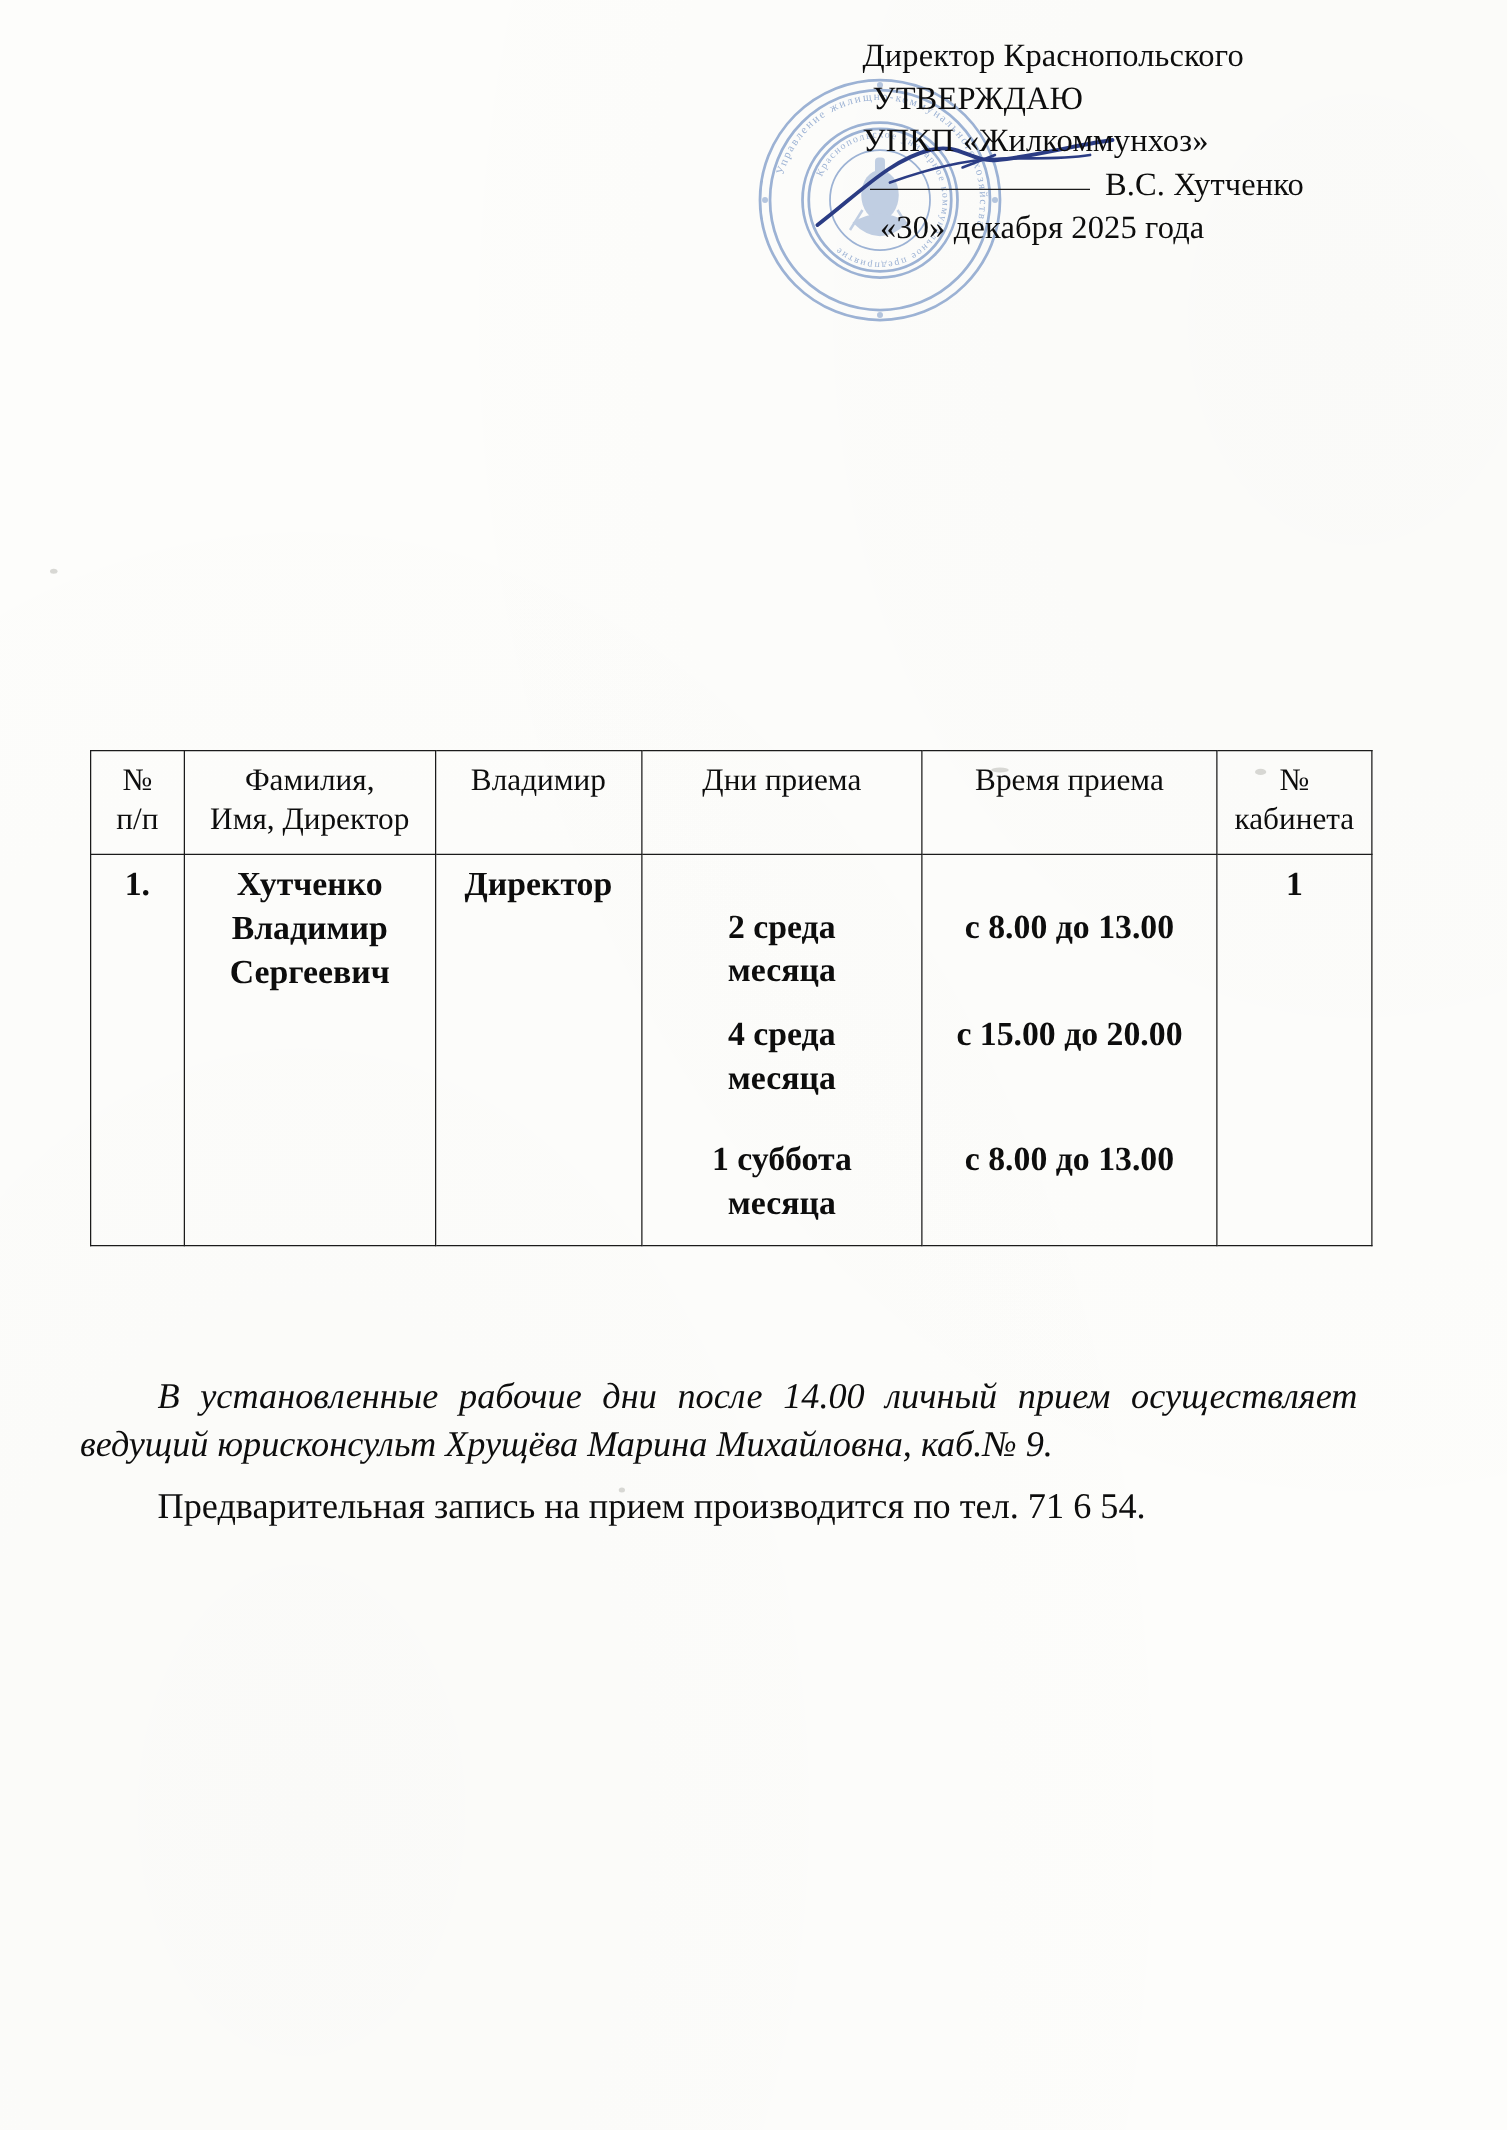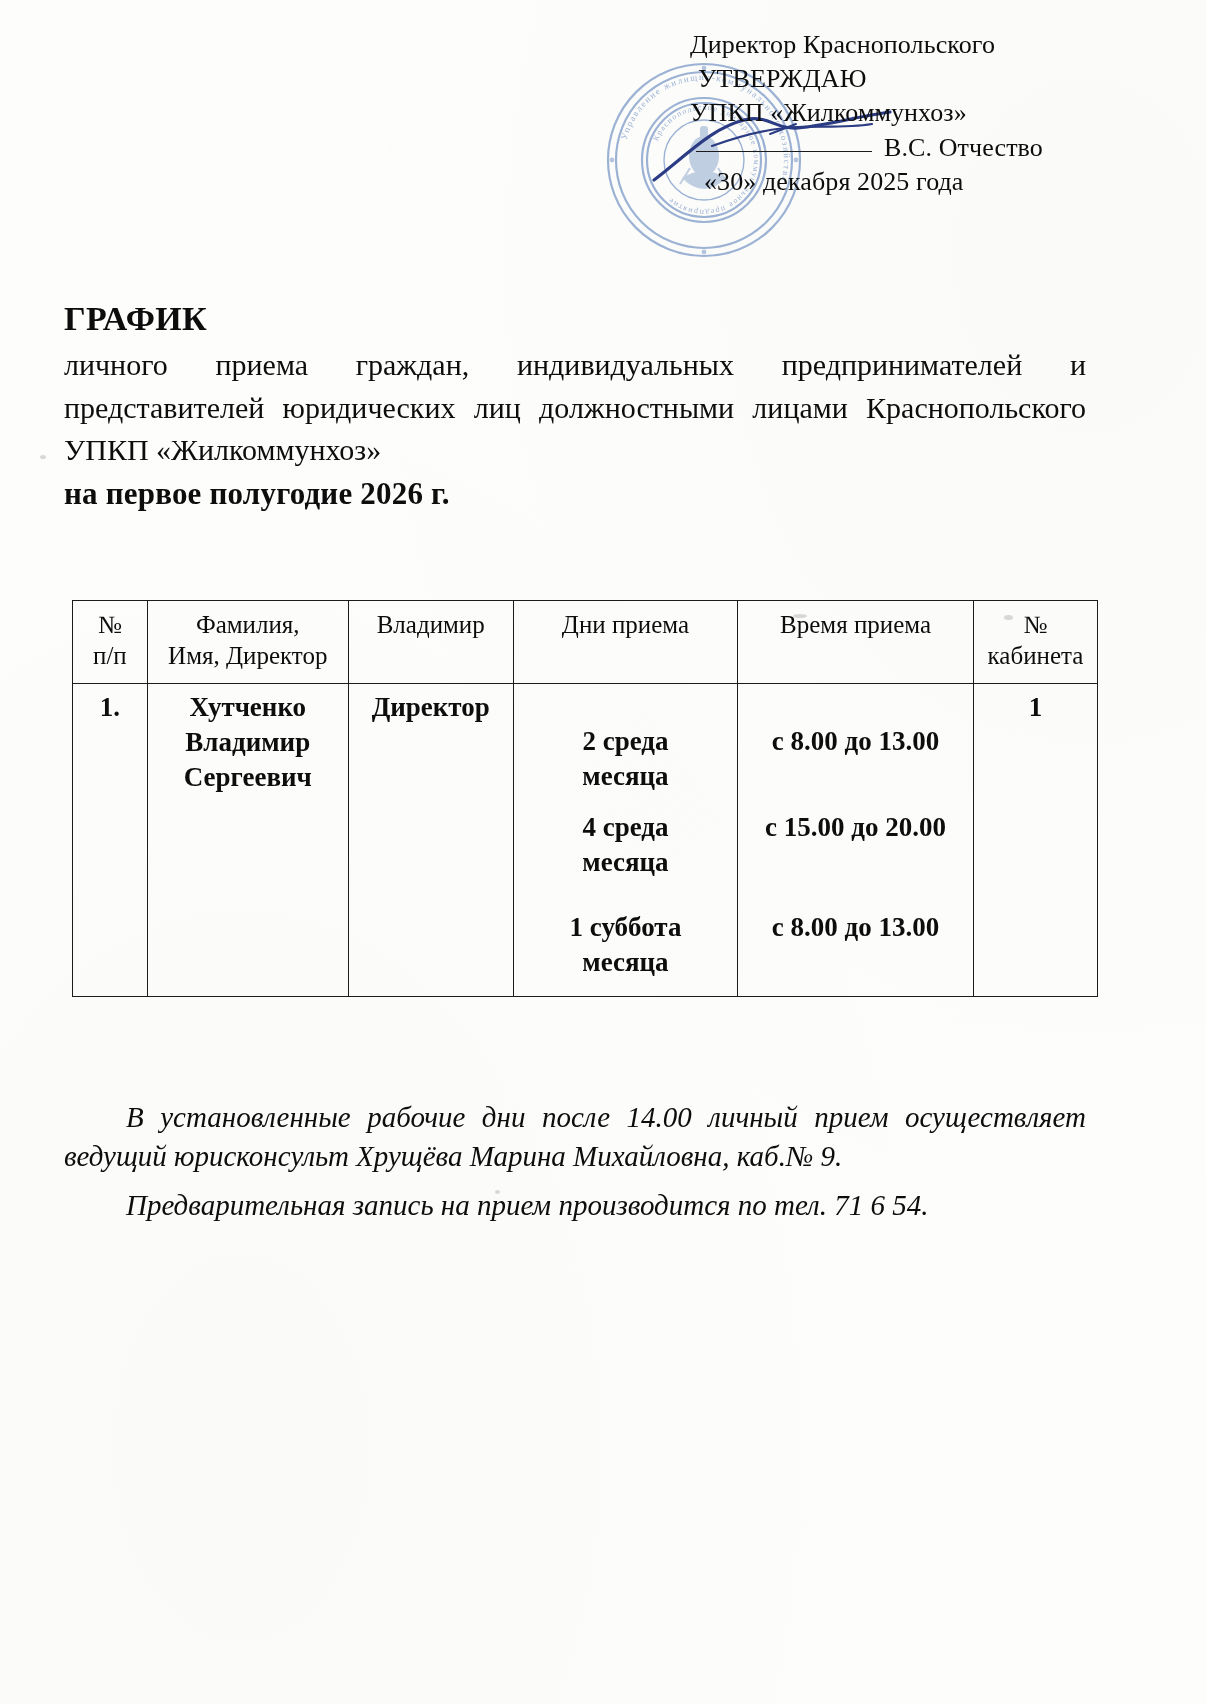--- a/index.html
+++ b/index.html
@@ -190,21 +190,20 @@
   .p-justified {
     text-align: justify;
     text-align-last: left;
     margin: 0;
     text-indent: 62px;
     font-style: italic;
   }
   .p-second {
     margin: 10px 0 16px 0;
     text-indent: 62px;
-    font-style: italic;
   }
 </style>
 </head>
 <body>
 
 <div id="page">
 
   <div class="paper-tint"></div>
   <div class="speck" style="left:40px;  top:455px; width:6px;  height:4px;"></div>
   <div class="speck" style="left:495px; top:1190px; width:5px; height:4px;"></div>
@@ -247,30 +246,25 @@
     <path d="M6 74 C 40 48, 64 22, 96 14 C 120 8, 128 24, 150 22 C 180 19, 212 10, 242 6" fill="none" stroke="#2b3c84" stroke-width="3.1" stroke-linecap="round"></path>
     <path d="M64 40 C 92 30, 120 22, 150 21 C 176 20, 200 22, 224 18" fill="none" stroke="#2b3c84" stroke-width="2.2" stroke-linecap="round"></path>
     <path d="M122 28 l26 -10" fill="none" stroke="#2b3c84" stroke-width="2" stroke-linecap="round"></path>
   </svg>
 
   <div class="approval">
     <div class="ln">Директор  Краснопольского</div>
     <div class="ln ln-approve">УТВЕРЖДАЮ</div>
     <div class="ln">УПКП «Жилкоммунхоз»</div>
     <div class="sig-line">
-      <span class="rule"></span><span>В.С. Отчество</span>
+      <span class="rule"></span><span>В.С. Хутченко</span>
     </div>
     <div class="ln date-line">«30» декабря 2025 года</div>
   </div>
 
-  <div class="title-block">
-    <div class="doc-title">ГРАФИК</div>
-    <div class="doc-subtitle">личного приема граждан, индивидуальных предпринимателей и представителей юридических лиц должностными лицами Краснопольского УПКП «Жилкоммунхоз»</div>
-    <div class="doc-period">на первое полугодие 2026 г.</div>
-  </div>
 
   <div class="tbl-wrap">
     <table class="schedule">
       <colgroup>
         <col class="col-num">
           <col class="col-fio">
           <col class="col-pos">
         <col class="col-days">
           <col class="col-time">
           <col class="col-cab">

